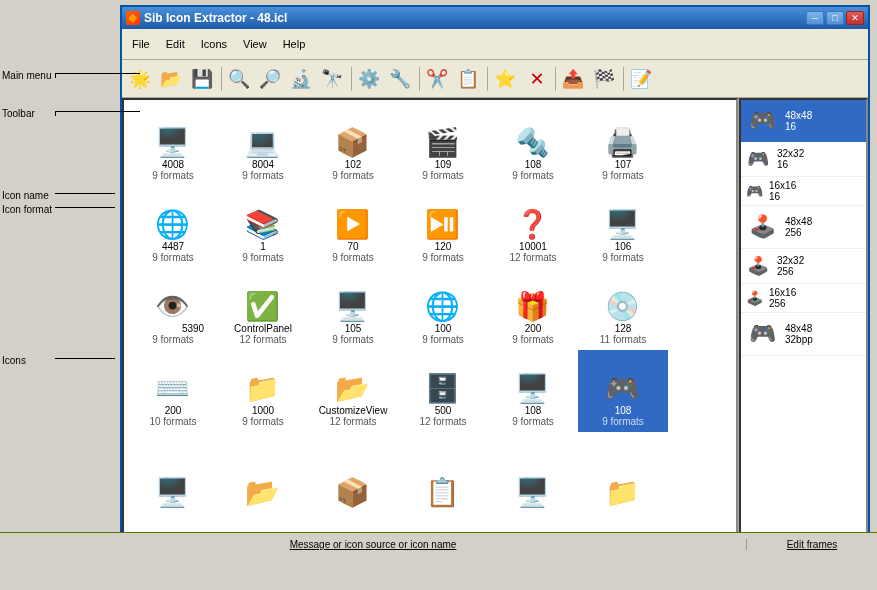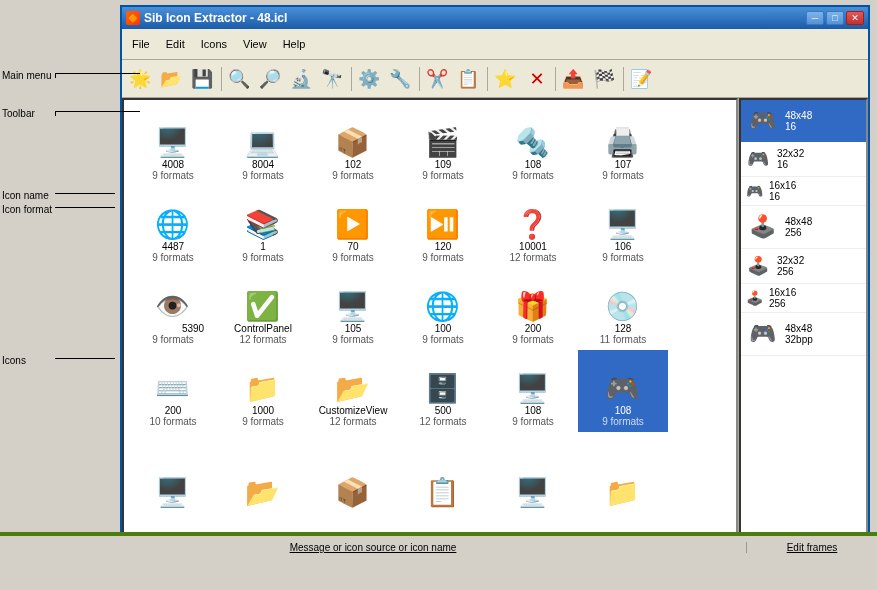--- a/index.html
+++ b/index.html
@@ -260,21 +260,21 @@
     </div>
 
     <div style="height:20px; background:#ece9d8; border-top:1px solid #aca899; display:flex; align-items:center; flex-shrink:0;">
       <div style="flex:1; padding:0 6px; border-right:1px solid #aca899; font-size:11px; height:100%; display:flex; align-items:center; overflow:hidden;">F:\pictures\icons\48.icl - 8005</div>
       <div style="width:90px; padding:0 6px; border-right:1px solid #aca899; font-size:11px; height:100%; display:flex; align-items:center;">9 formats</div>
       <div style="width:90px; padding:0 6px; font-size:11px; height:100%; display:flex; align-items:center;">48 of 1092</div>
     </div>
 
   </div>
 
-  <div style="position:absolute; bottom:0; left:0; width:877px; height:58px; background:#d4d0c8; border-top:4px solid #4d7c0f; display:flex; align-items:flex-start; padding-top:6px;">
+  <div style="position:absolute; bottom:0; left:0; width:877px; height:58px; background:#d4d0c8; border-top:1px solid #4d7c0f; display:flex; align-items:flex-start; padding-top:6px;">
 
     <div style="flex:1; display:flex; flex-direction:column; align-items:center; padding:0 10px; border-right:1px solid #999; min-width:260px;">
       <div style="font-size:10px; text-decoration:underline; text-align:center; color:#000;">Message or icon source or icon name</div>
     </div>
 
 
     <div style="width:130px; display:flex; flex-direction:column; align-items:center; padding:0 10px;">
       <div style="font-size:10px; text-decoration:underline; text-align:center; color:#000;">Edit frames</div>
     </div>
 

